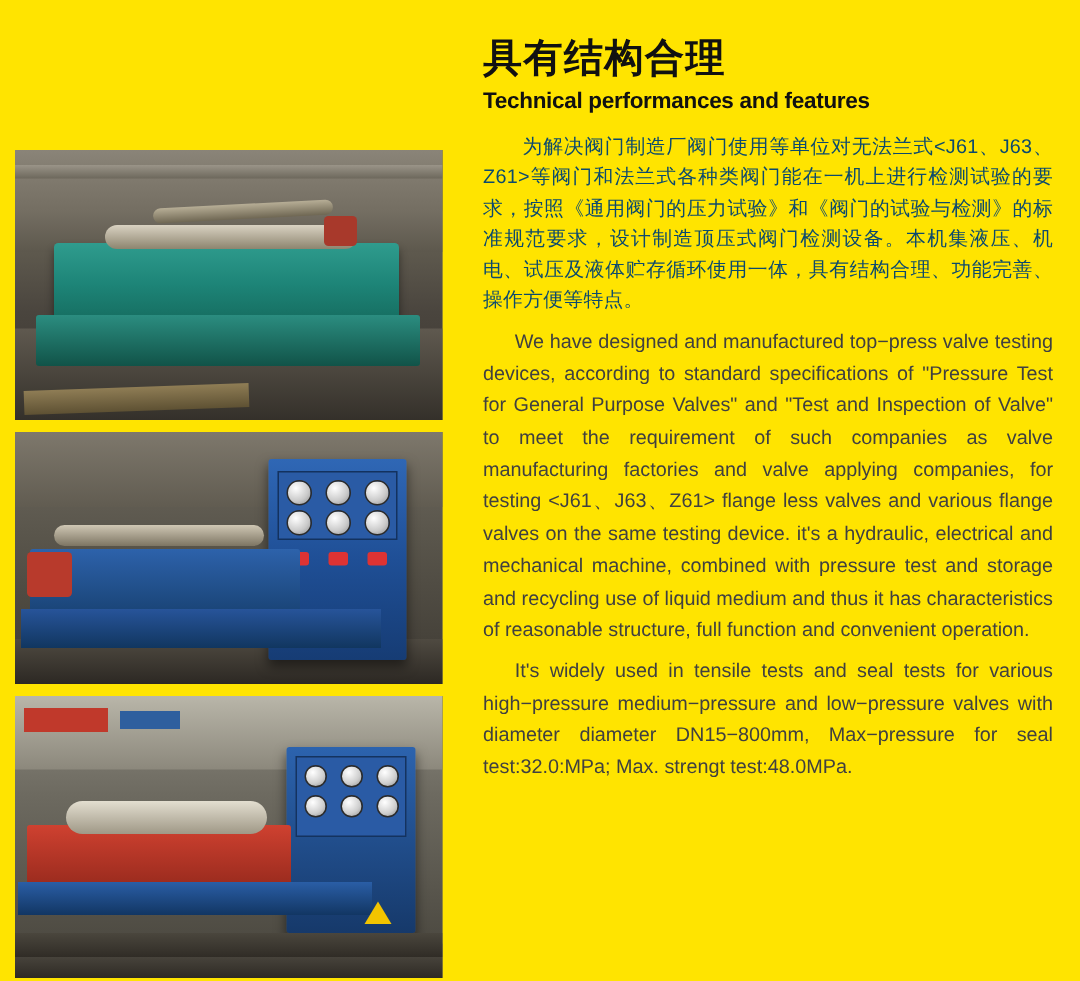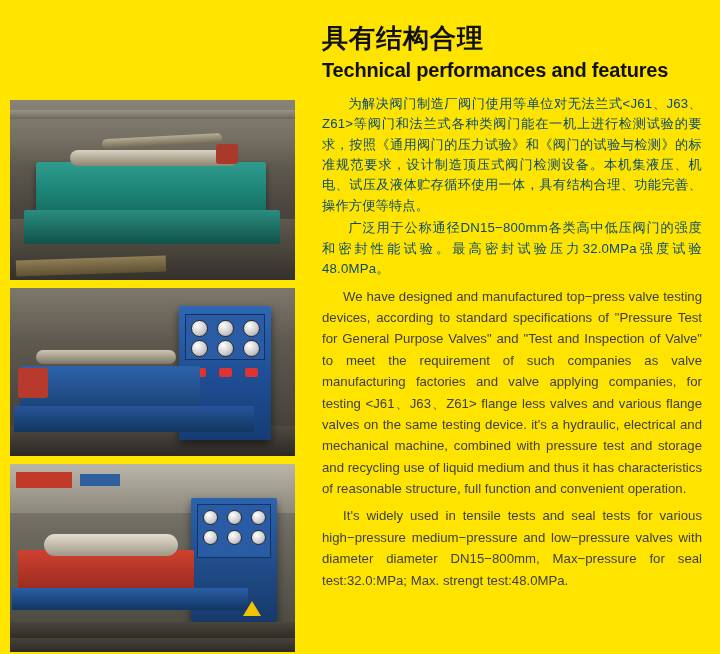--- a/index.html
+++ b/index.html
@@ -210,21 +210,21 @@
     font-family: "Liberation Sans", sans-serif;
     font-size: 26px;
     font-weight: bold;
     color: #111;
     letter-spacing: 1px;
     margin: 0 0 6px 0;
     line-height: 1.1;
   }
   .title-en {
     font-family: "Liberation Sans", sans-serif;
-    font-size: 20px;
+    font-size: 15px;
     color: #111;
     margin: 0 0 12px 0;
     line-height: 1.15;
     letter-spacing: -0.2px;
   }
   .para-cn {
     font-size: 13.2px;
     color: #0c4a6e;
     line-height: 1.55;
     margin: 0 0 2px 0;
@@ -306,19 +306,18 @@
       <div class="warn"></div>
     </div>
 
   </div>
 
   <div class="content">
     <h1 class="title-cn">具有结构合理</h1>
     <h2 class="title-en">Technical performances and features</h2>
 
     <p class="para-cn">为解决阀门制造厂阀门使用等单位对无法兰式&lt;J61、J63、Z61&gt;等阀门和法兰式各种类阀门能在一机上进行检测试验的要求，按照《通用阀门的压力试验》和《阀门的试验与检测》的标准规范要求，设计制造顶压式阀门检测设备。本机集液压、机电、试压及液体贮存循环使用一体，具有结构合理、功能完善、操作方便等特点。</p>
-    <p class="para-cn">广泛用于公称通径DN15−800mm各类高中低压阀门的强度和密封性能试验。最高密封试验压力32.0MPa强度试验48.0MPa。</p>
 
     <p class="para-en">We have designed and manufactured top−press valve testing devices, according to standard specifications of "Pressure Test for General Purpose Valves" and "Test and Inspection of Valve" to meet the requirement of such companies as valve manufacturing factories and valve applying companies, for testing &lt;J61、J63、Z61&gt; flange less valves and various flange valves on the same testing device. it's a hydraulic, electrical and mechanical machine, combined with pressure test and storage and recycling use of liquid medium and thus it has characteristics of reasonable structure, full function and convenient operation.</p>
     <p class="para-en tight">It's widely used in tensile tests and seal tests for various high−pressure medium−pressure and low−pressure valves with diameter diameter DN15−800mm, Max−pressure for seal test:32.0:MPa; Max. strengt test:48.0MPa.</p>
   </div>
 
 </div>
 
 </body></html>

